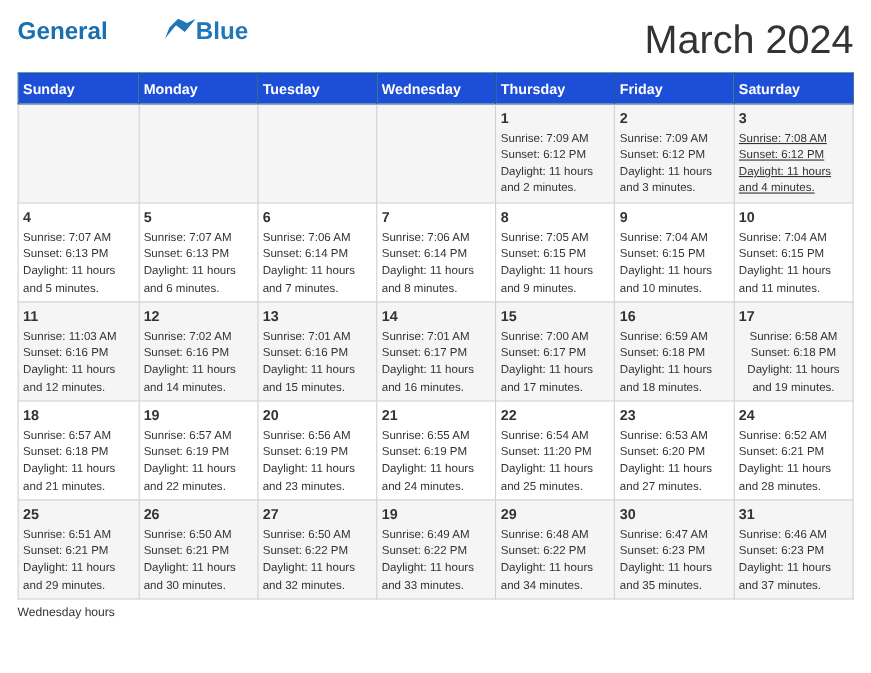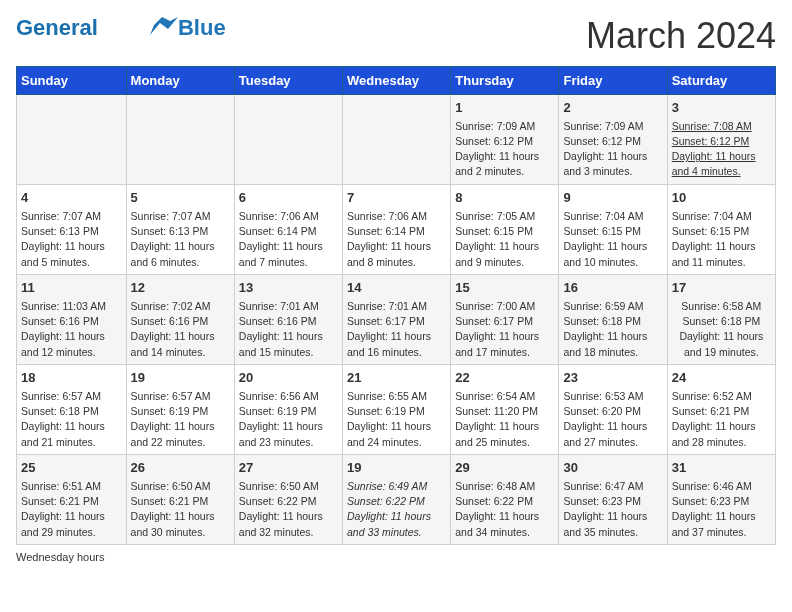--- a/index.html
+++ b/index.html
@@ -320,21 +320,21 @@
         </td>
         <td>
           <span class="day-num">27</span>
           <div class="day-info" style="white-space: pre-line;">Sunrise: 6:50 AM
 Sunset: 6:22 PM
 Daylight: 11 hours
 and 32 minutes.</div>
         </td>
         <td>
           <span class="day-num">19</span>
-          <div class="day-info" style="white-space: pre-line; font-style: italic;">Sunrise: 6:49 AM
+          <div class="day-info" style="white-space: pre-line;">Sunrise: 6:49 AM
 Sunset: 6:22 PM
 Daylight: 11 hours
 and 33 minutes.</div>
         </td>
         <td>
           <span class="day-num">29</span>
           <div class="day-info" style="white-space: pre-line;">Sunrise: 6:48 AM
 Sunset: 6:22 PM
 Daylight: 11 hours
 and 34 minutes.</div>

